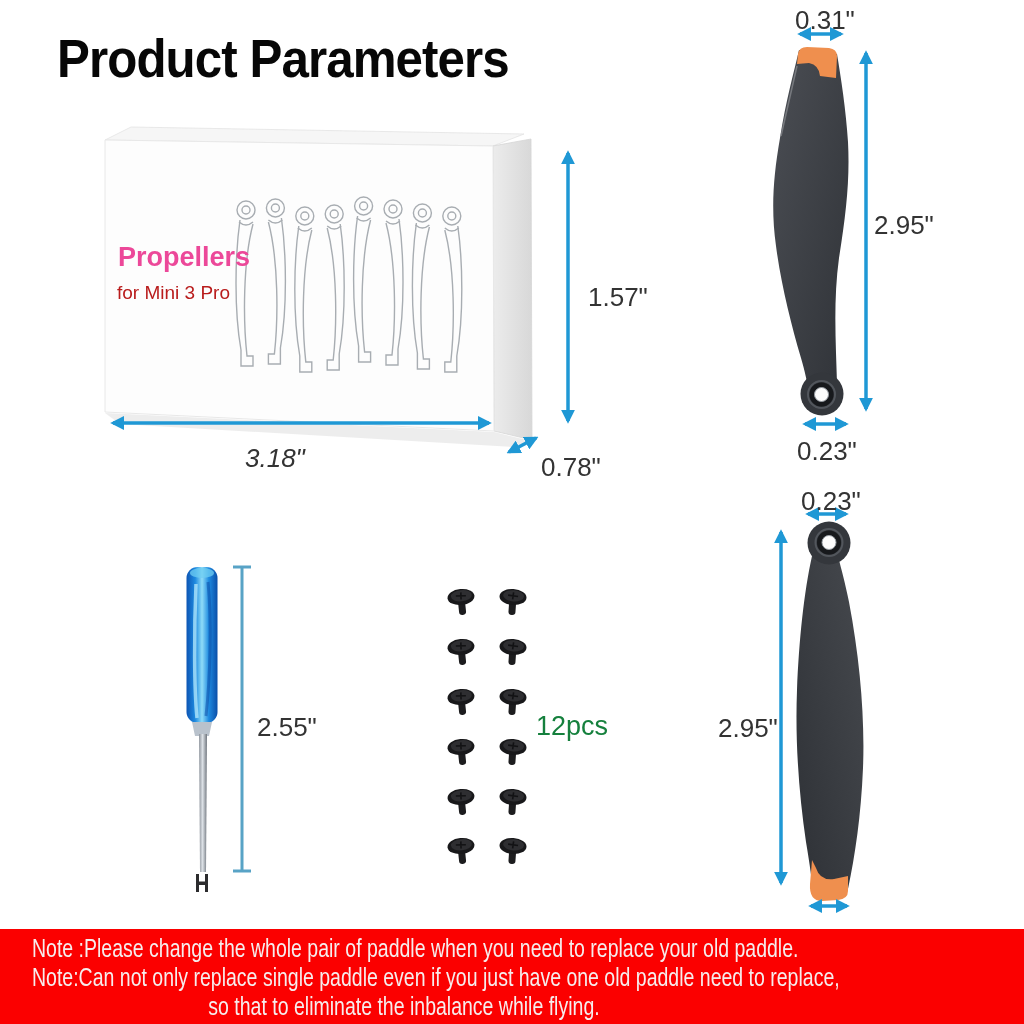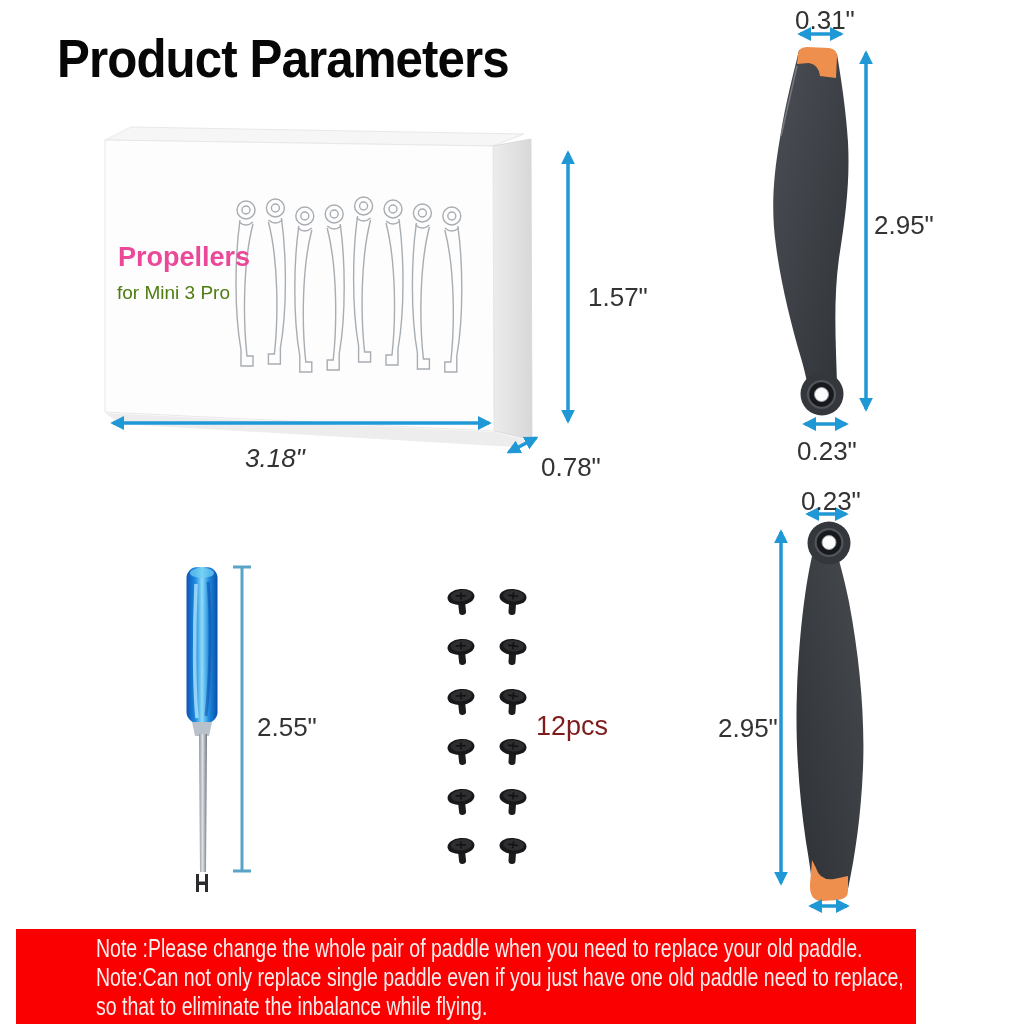--- a/index.html
+++ b/index.html
@@ -1,27 +1,27 @@
 <!DOCTYPE html>
 <html style="--dimension-blue: #1f98d5; --screwdriver-dim-blue: #58a3c6; --accent-orange: #ef8f4e; --blade-dark: #383b40; --note-red: #fb0000; --note-text: #f6eded;"><head>
 <meta charset="utf-8">
 <style>
   html,body{margin:0;padding:0;background:#fff;}
   .stage{position:relative;width:1024px;height:1024px;background:#ffffff;overflow:hidden;
-         font-family:"Liberation Sans", sans-serif;}
+         font-family:"Liberation Sans", sans-serif;text-align:center;}
   .gfx{position:absolute;left:0;top:0;}
   .title{position:absolute;left:57px;top:28px;font-size:53px;font-weight:bold;color:#070707;
          letter-spacing:-1px;transform:scaleX(.93);transform-origin:0 0;white-space:nowrap;}
   .boxname{position:absolute;left:118px;top:242px;font-size:27px;font-weight:bold;color:#ec4899;}
-  .boxsub{position:absolute;left:117px;top:282px;font-size:19px;color:#4d7c0f;}
+  .boxsub{position:absolute;left:117px;top:282px;font-size:19px;color:#b91c1c;}
   .lbl{position:absolute;font-size:26px;color:#333;white-space:nowrap;}
   .lbl.it{font-style:italic;}
-  .pcs{position:absolute;font-size:27px;color:#7f1d1d;}
-  .note{position:absolute;left:16px;top:929px;width:900px;height:95px;background:var(--note-red,#fb0000);
-        padding-left:80px;box-sizing:border-box;padding-top:5px;}
+  .pcs{position:absolute;font-size:27px;color:#15803d;}
+  .note{position:absolute;left:0;top:929px;width:1024px;height:95px;background:var(--note-red,#fb0000);
+        padding-left:32px;box-sizing:border-box;padding-top:5px;}
   .note-line{font-size:26px;line-height:29px;color:var(--note-text,#f6eded);
              transform:scaleX(.75);transform-origin:0 50%;white-space:nowrap;}
   .dim{stroke:var(--dimension-blue,#1f98d5);stroke-width:3.5;fill:none;}
   .dim2{stroke:var(--screwdriver-dim-blue,#58a3c6);stroke-width:3;fill:none;}
   #ah path{fill:var(--dimension-blue,#1f98d5);}
   .bprop{stroke:#a8adb2;stroke-width:1.4;fill:none;}
   .orange{fill:var(--accent-orange,#ef8f4e);}
 </style>
 </head>
 <body>

